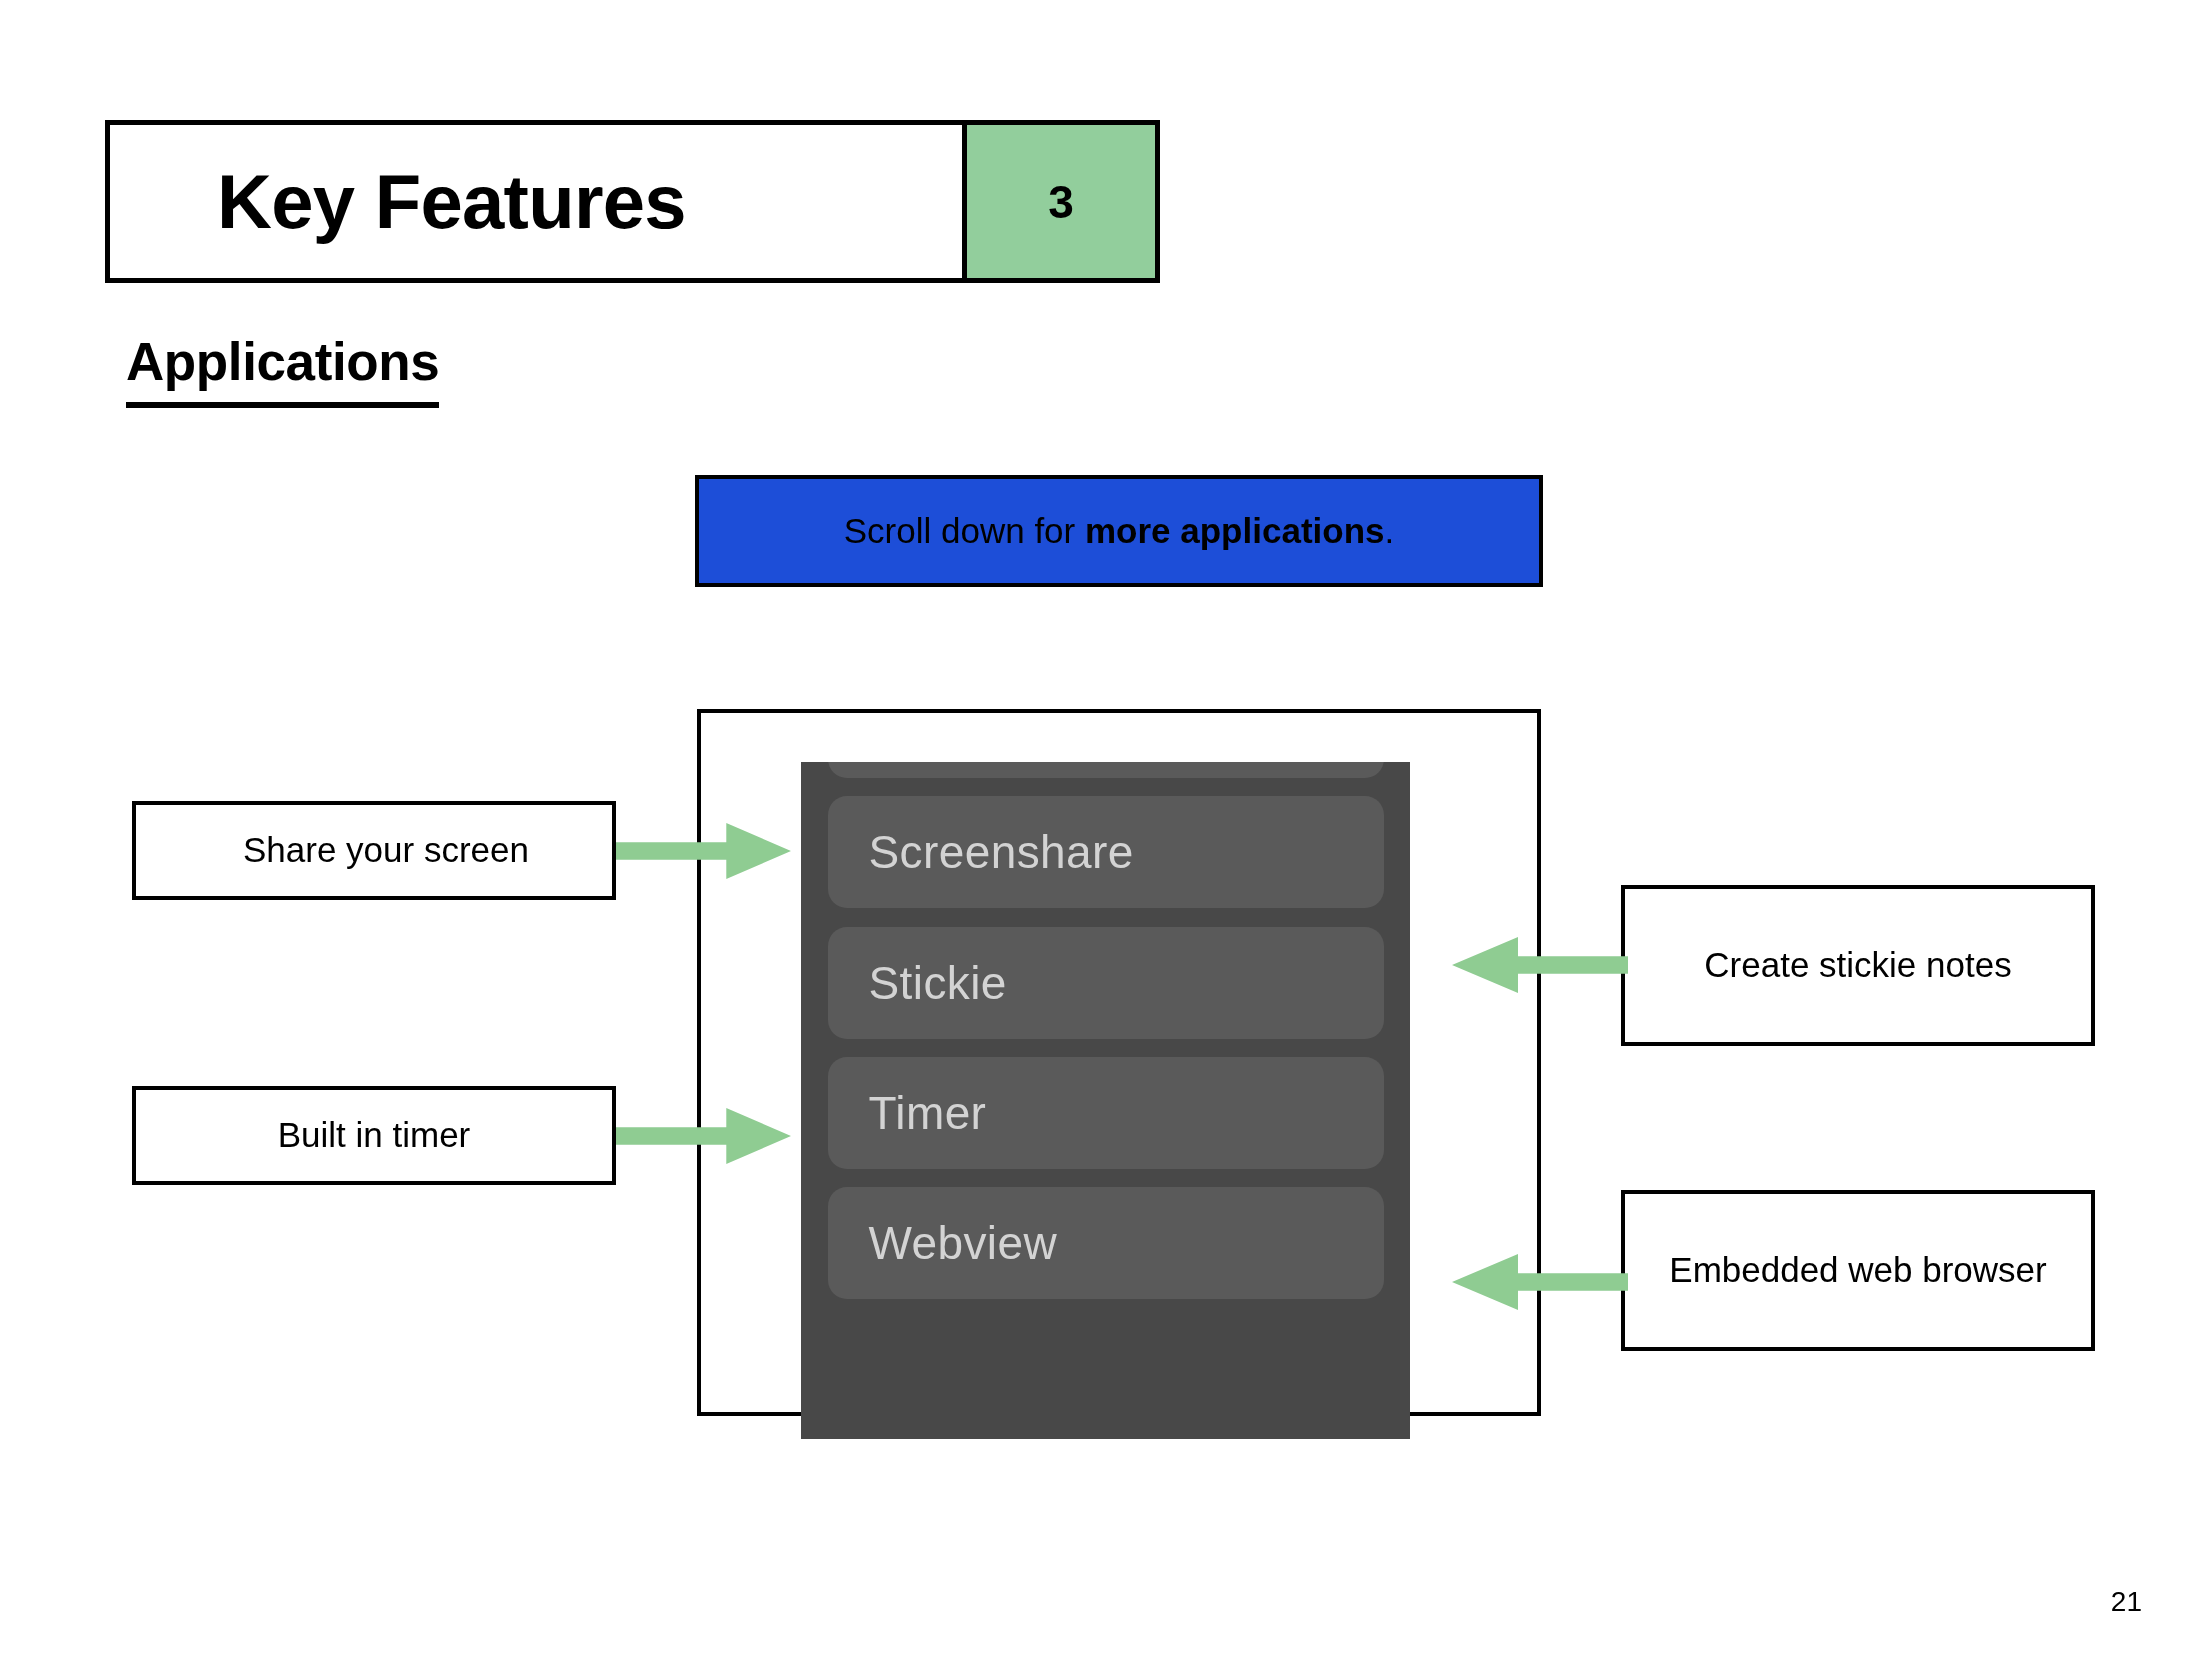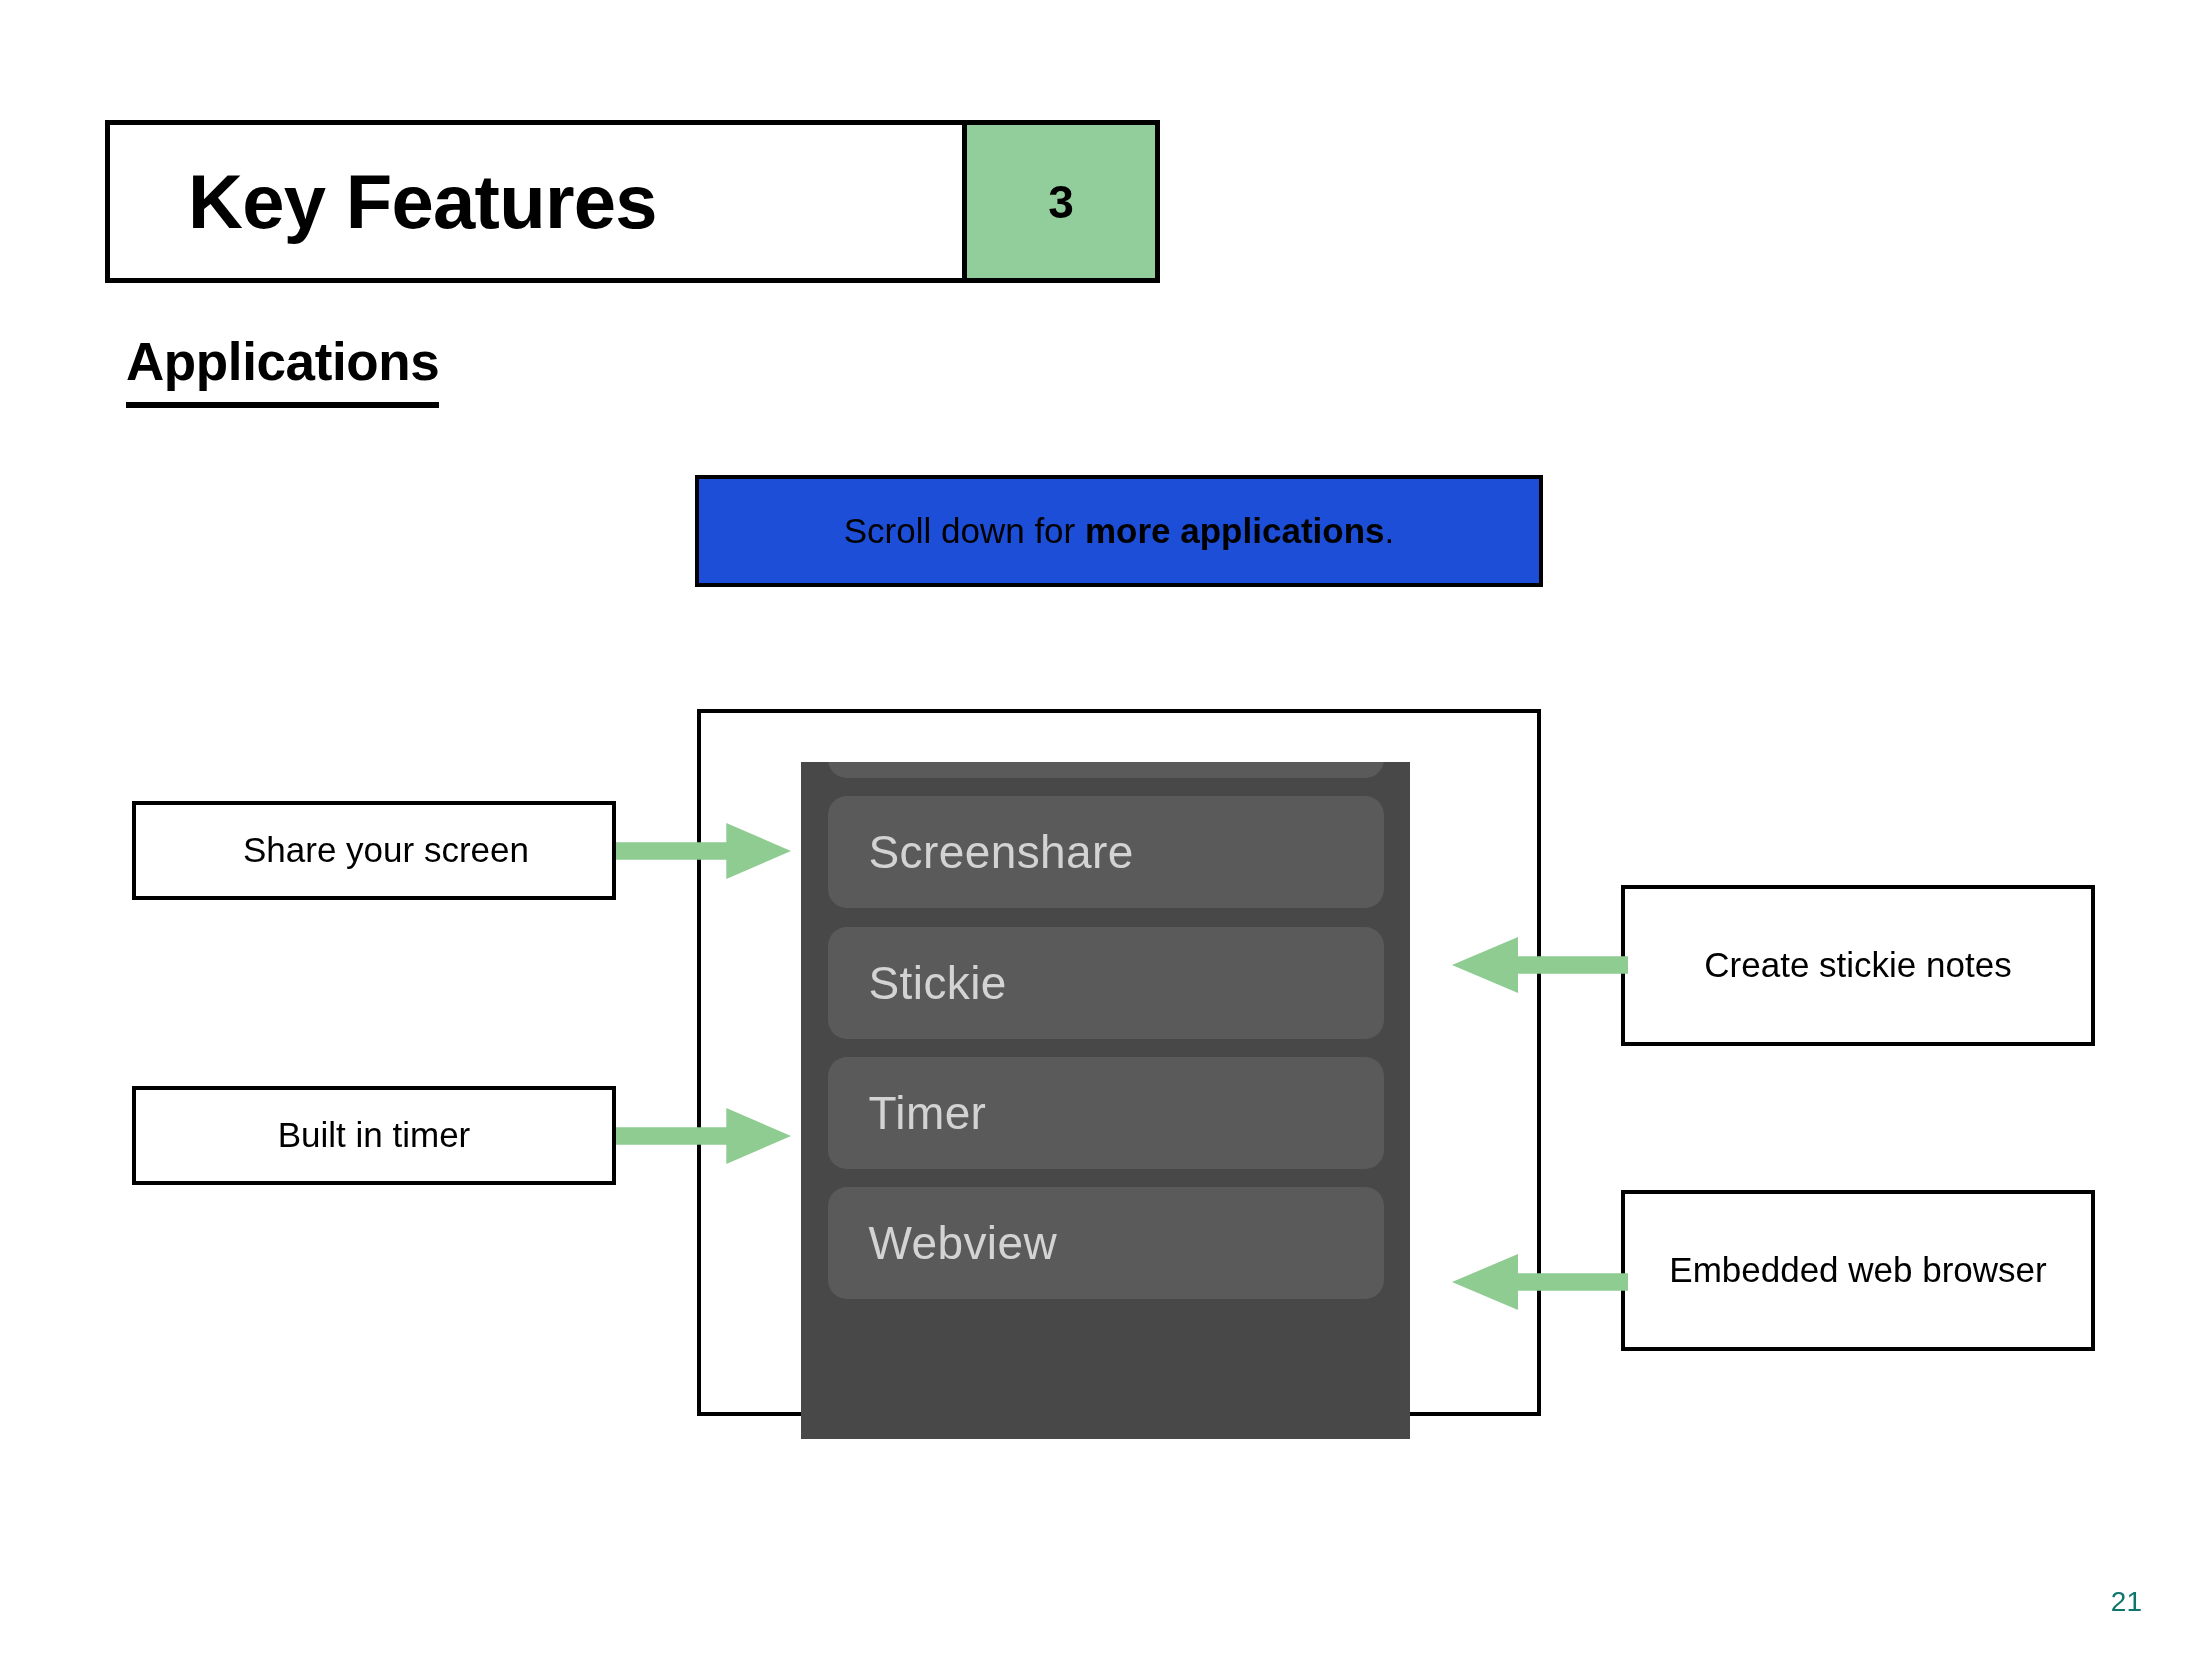--- a/index.html
+++ b/index.html
@@ -32,23 +32,22 @@
     border: 5.1px solid #000000;
     box-sizing: border-box;
     background: #ffffff;
     display: flex;
     align-items: stretch;
   }
   .header-title-cell {
     flex: 1 1 auto;
     display: flex;
     align-items: center;
-    padding-left: 58px;
-    box-sizing: border-box;
-    margin-left: 20px;
+    padding-left: 107px;
+    box-sizing: border-box;
   }
   .header-title {
     font-size: 76px;
     font-weight: 700;
     letter-spacing: -0.7px;
     color: #000000;
     line-height: 1;
     white-space: nowrap;
   }
   .header-number-cell {
@@ -187,21 +186,21 @@
   .arrow-timer   { left: 616px;  top: 1108px; width: 175px; }
   .arrow-stickie { left: 1452px; top: 937px; width: 176px; }
   .arrow-webview { left: 1452px; top: 1254px; width: 176px; }
 
   
   .page-number {
     position: absolute;
     right: 63px;
     bottom: 38px;
     font-size: 28px;
-    color: #0f766e;
+    color: #000000;
     line-height: 1;
     text-align: center;
   }
 </style>
 </head>
 <body>
 
 <div class="slide">
 
   <div class="header-banner">

